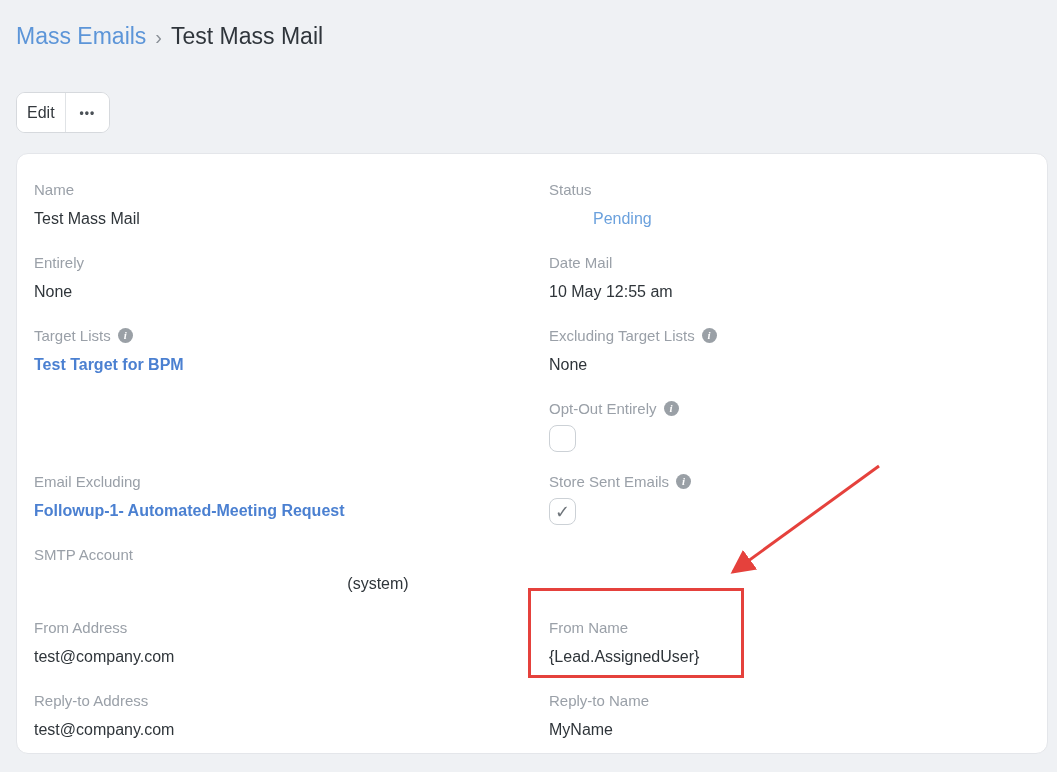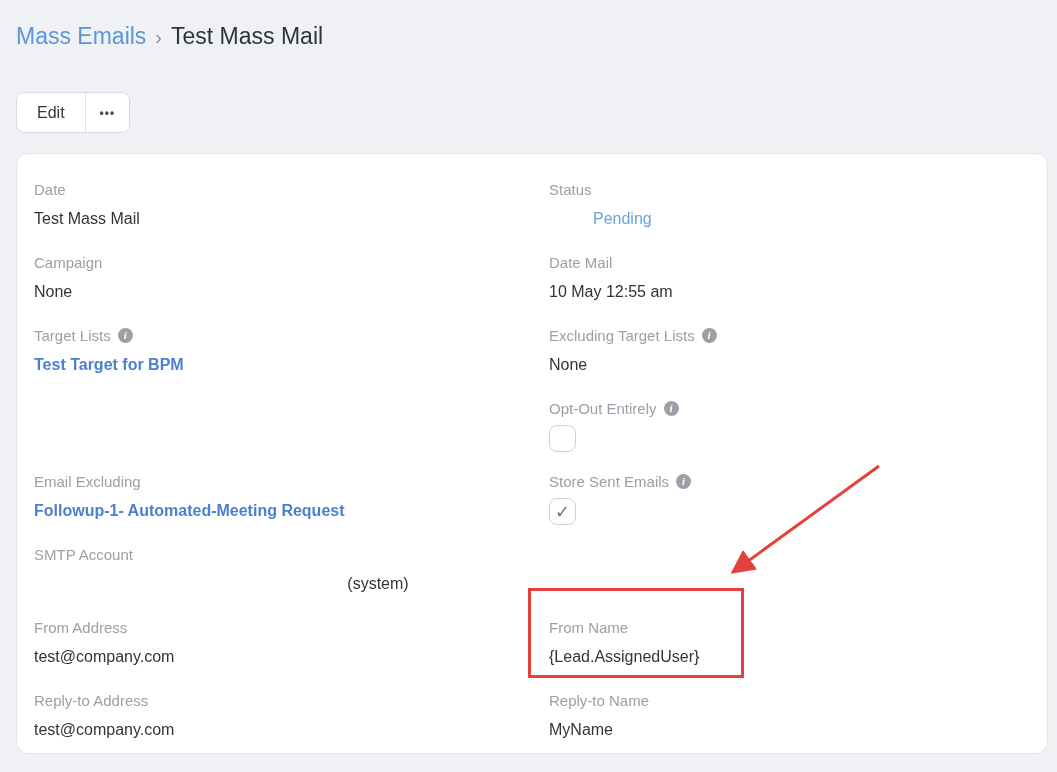--- a/index.html
+++ b/index.html
@@ -28,21 +28,21 @@
   .btn-group{
     display:inline-flex;margin:38px 16px 0 16px;
     background:#fff;border:1px solid #d6d9dd;border-radius:9px;
     overflow:hidden;height:41px;align-items:stretch;
   }
   .btn{
     background:#fff;border:none;font-family:inherit;
     font-size:16px;color:#33383d;cursor:pointer;
     display:flex;align-items:center;justify-content:center;
   }
-  .btn-edit{padding:0 20px;}
+  .btn-edit{padding:0 10px;}
   .btn-more{padding:0 14px;border-left:1px solid #e0e3e6;font-size:12px;letter-spacing:1px;color:#4b5157;font-weight:bold;}
   
   .panel{
     position:relative;
     margin:20px 9px 0 16px;
     height:601px;
     background:#fff;
     border:1px solid var(--panel-border);
     border-radius:12px;
     padding:26px 0 0 0;
@@ -100,33 +100,33 @@
 <div class="btn-group">
   <button class="btn btn-edit">Edit</button>
   <button class="btn btn-more">•••</button>
 </div>
 
 
 <div class="panel">
   <div class="field-grid">
       <div class="cell">
         <div class="label-row">
-          <span class="f-label">Date</span>
+          <span class="f-label">Name</span>
         </div>
         <div class="f-value">Test Mass Mail</div>
       </div>
       <div class="cell">
         <div class="label-row">
           <span class="f-label">Status</span>
         </div>
         <div class="f-value status">Pending</div>
       </div>
       <div class="cell">
         <div class="label-row">
-          <span class="f-label">Campaign</span>
+          <span class="f-label">Entirely</span>
         </div>
         <div class="f-value">None</div>
       </div>
       <div class="cell">
         <div class="label-row">
           <span class="f-label">Date Mail</span>
         </div>
         <div class="f-value">10 May 12:55 am</div>
       </div>
       <div class="cell"><div class="label-row">

